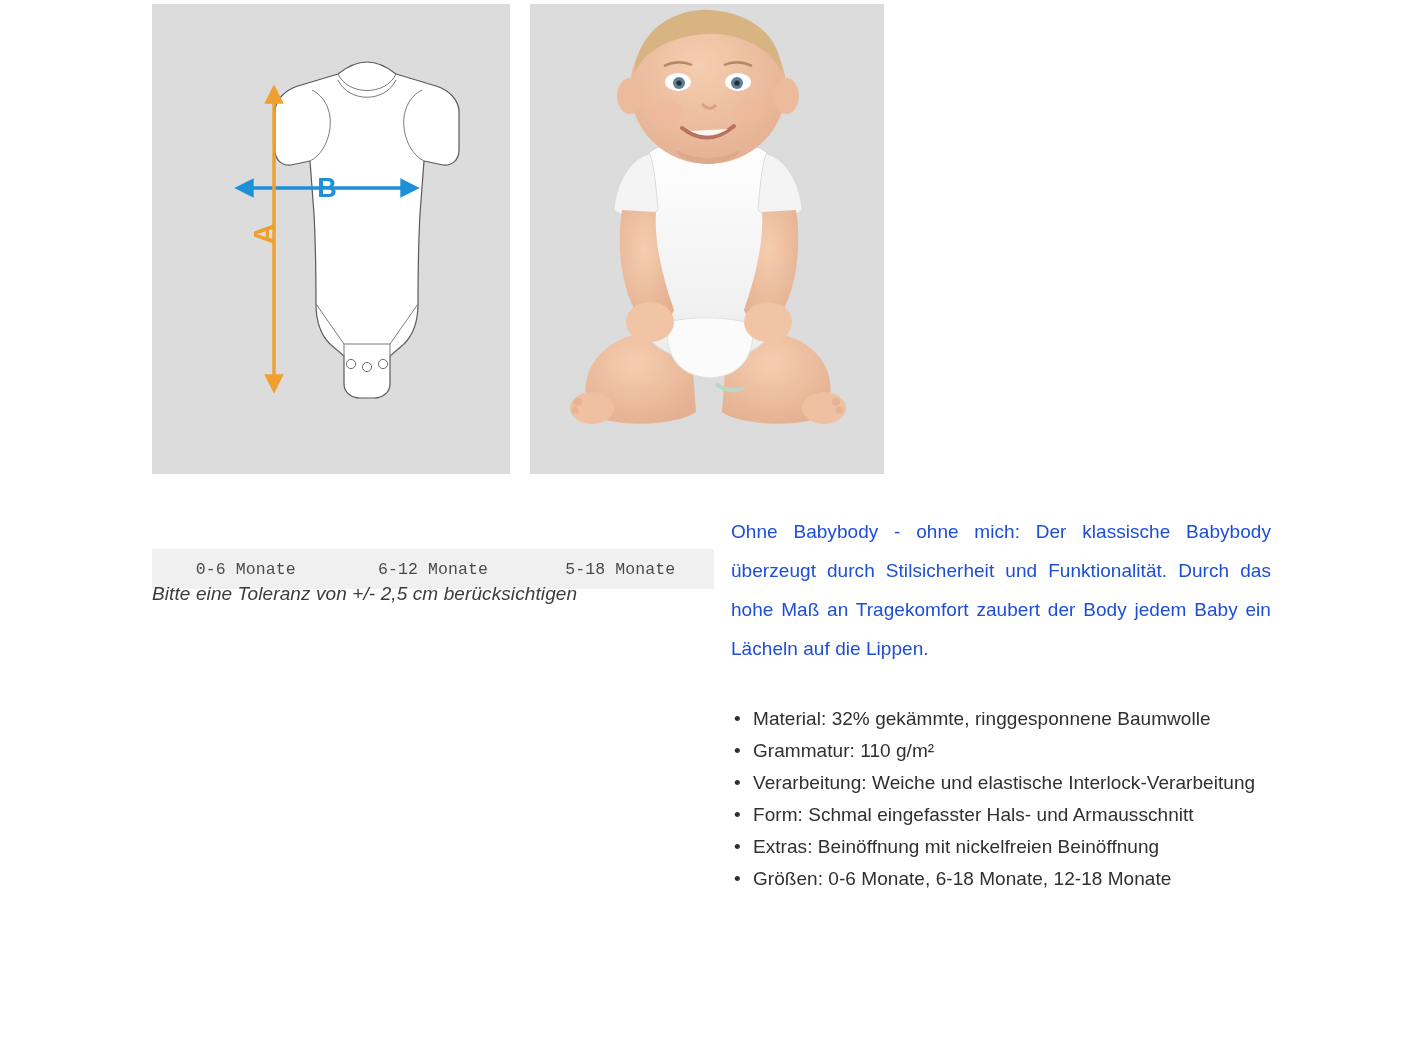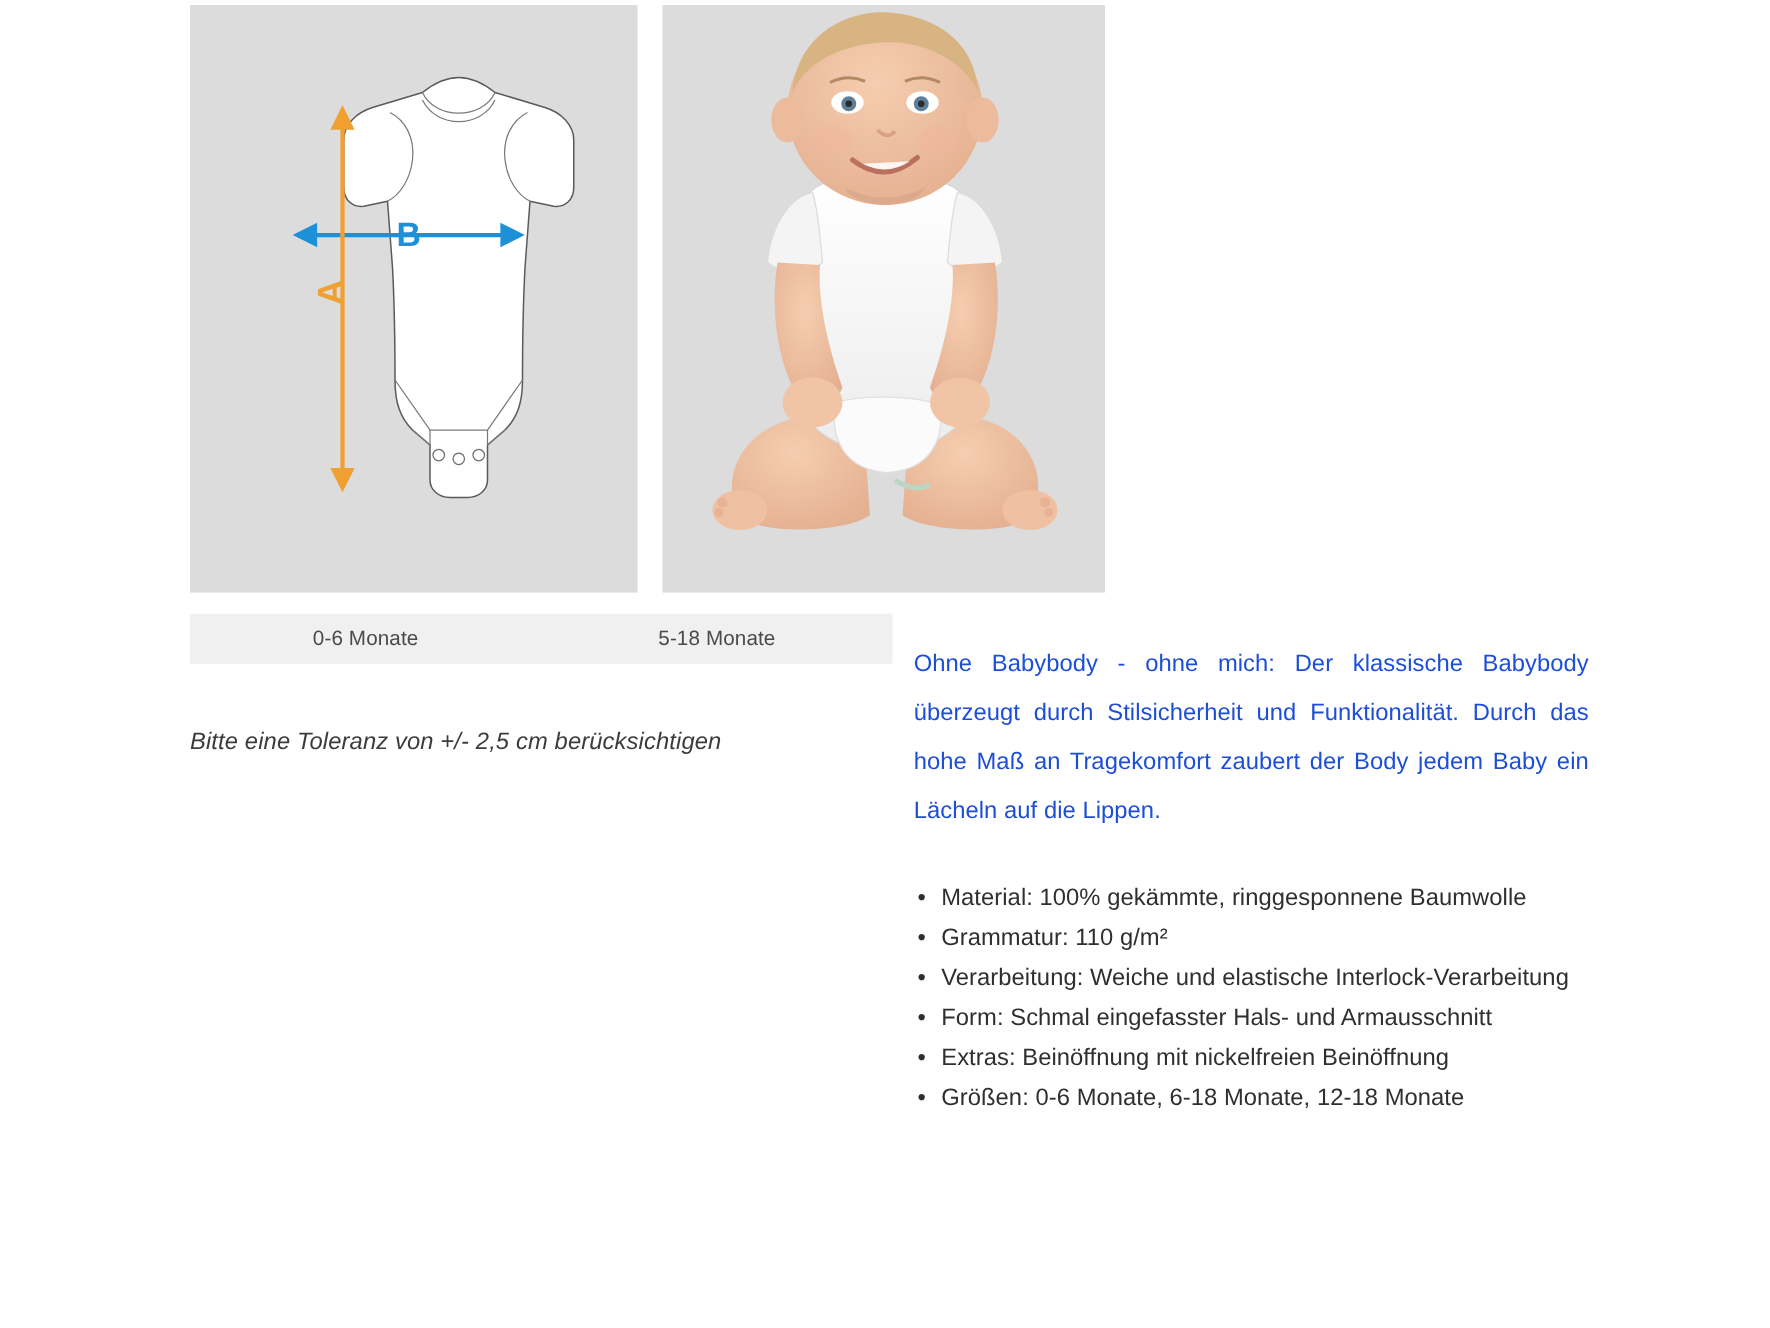--- a/index.html
+++ b/index.html
@@ -43,25 +43,26 @@
   
   .tech-svg { display: block; }
 
   
   .photo-svg { display: block; }
 
   
   .size-table {
     position: absolute;
     left: 152px;
-    top: 491px;
+    top: 549px;
     width: 562px;
     height: 40px;
     background: #f0f0f0;
     display: flex;
+    font-family: Liberation Mono, monospace;
   }
   .size-cell {
     flex: 1 1 0;
     display: flex;
     align-items: center;
     justify-content: center;
     font-size: 16.5px;
     color: #4a4a4a;
     letter-spacing: .1px;
   }
@@ -268,32 +269,33 @@
         <ellipse cx="136" cy="108" rx="16" ry="11" fill="#f0b79c" opacity=".55"></ellipse>
         <ellipse cx="220" cy="108" rx="16" ry="11" fill="#f0b79c" opacity=".55"></ellipse>
 
         <path d="M146 146 q 32 16 64 0 q -4 12 -32 14 q -28 -2 -32 -14 Z" fill="#dda98c"></path>
       </svg>
     </div>
   </div>
 
   <div class="size-table">
     <div class="size-cell">0-6 Monate</div>
+    <div class="size-cell">6-12 Monate</div>
     <div class="size-cell">5-18 Monate</div>
   </div>
 
   <div class="tolerance-note">Bitte eine Toleranz von +/- 2,5 cm berücksichtigen</div>
 
   <div class="desc-col">
     <p class="desc-intro">Ohne Babybody - ohne mich: Der klassische Babybody überzeugt durch Stilsicherheit und Funktionalität. Durch das hohe Maß an Tragekomfort zaubert der Body jedem Baby ein Lächeln auf die Lippen.</p>
 
     <ul class="spec-list">
       <li>
         <span class="bullet">•</span>
-        <span>Material: 100% gekämmte, ringgesponnene Baumwolle</span>
+        <span>Material: 32% gekämmte, ringgesponnene Baumwolle</span>
       </li>
       <li>
         <span class="bullet">•</span>
         <span>Grammatur: 110 g/m²</span>
       </li>
       <li>
         <span class="bullet">•</span>
         <span>Verarbeitung: Weiche und elastische Interlock-Verarbeitung</span>
       </li>
       <li>

